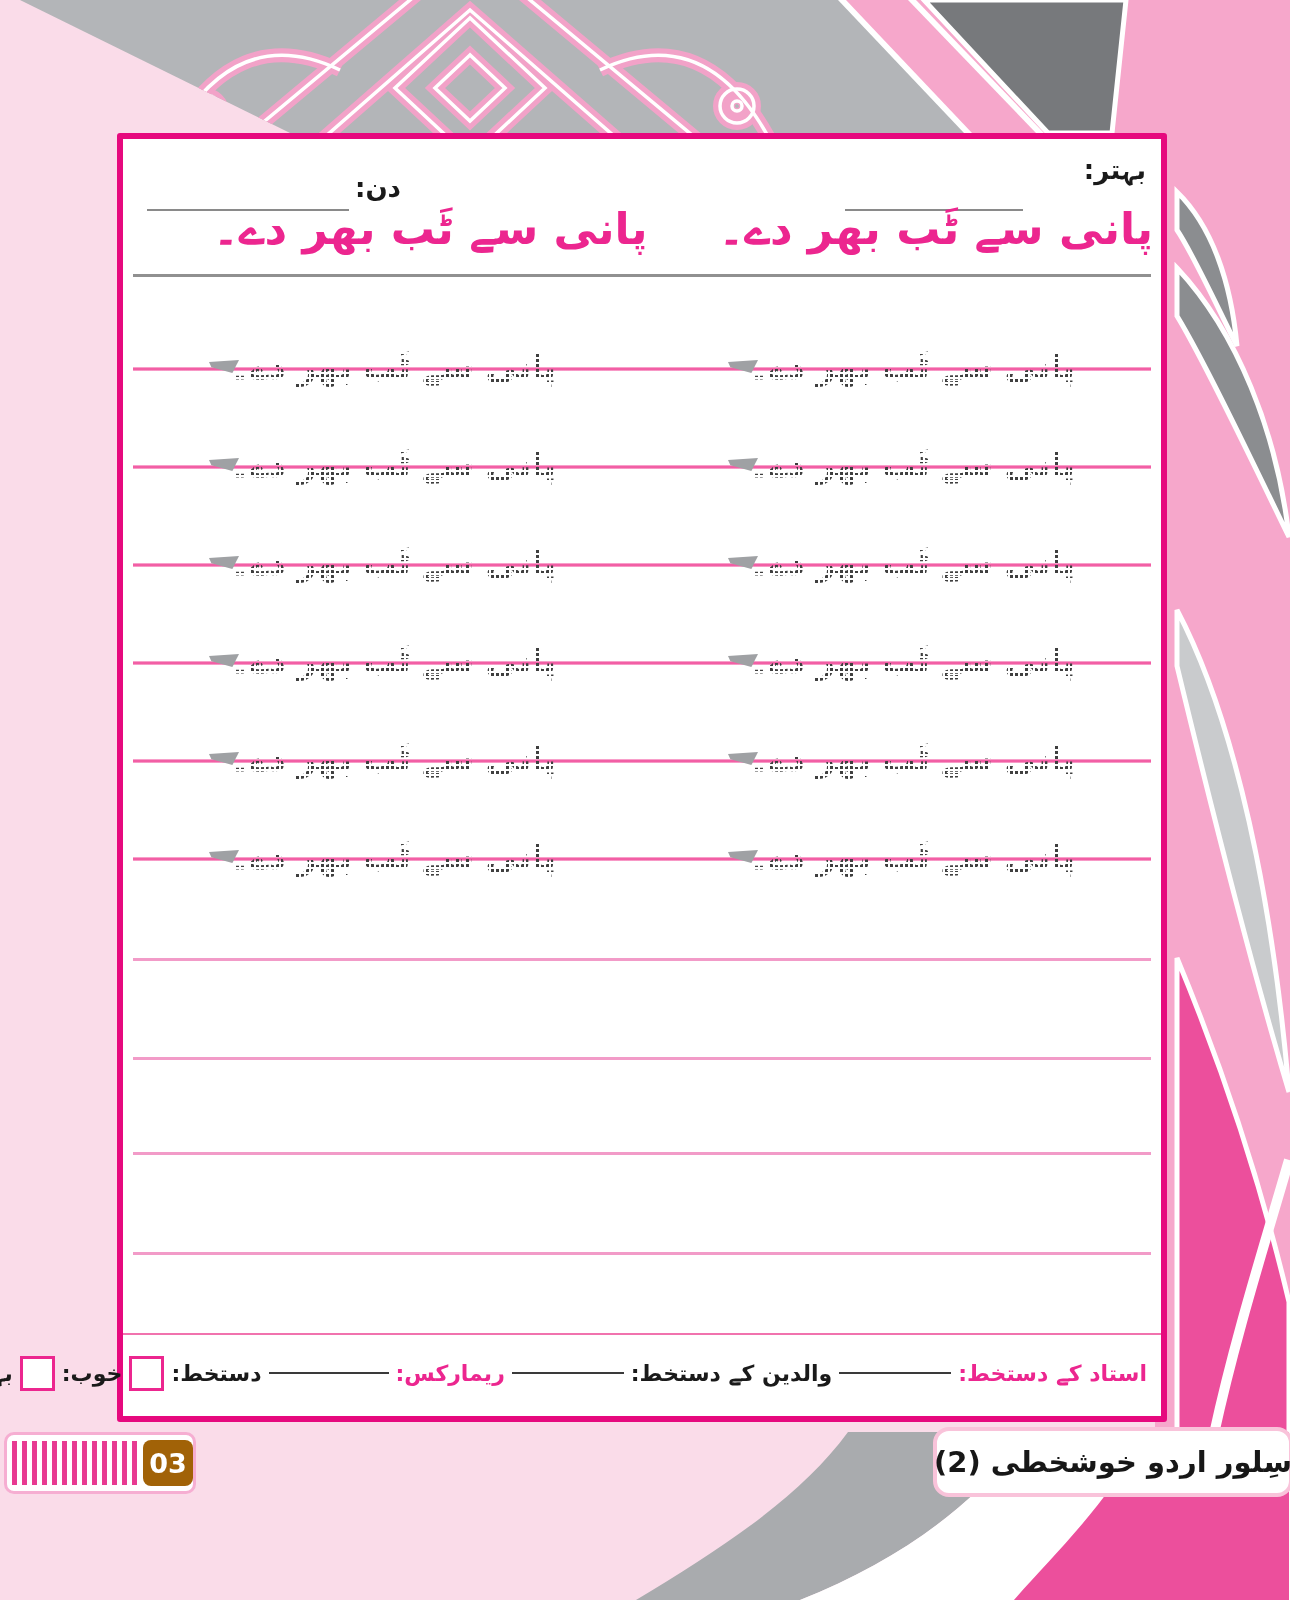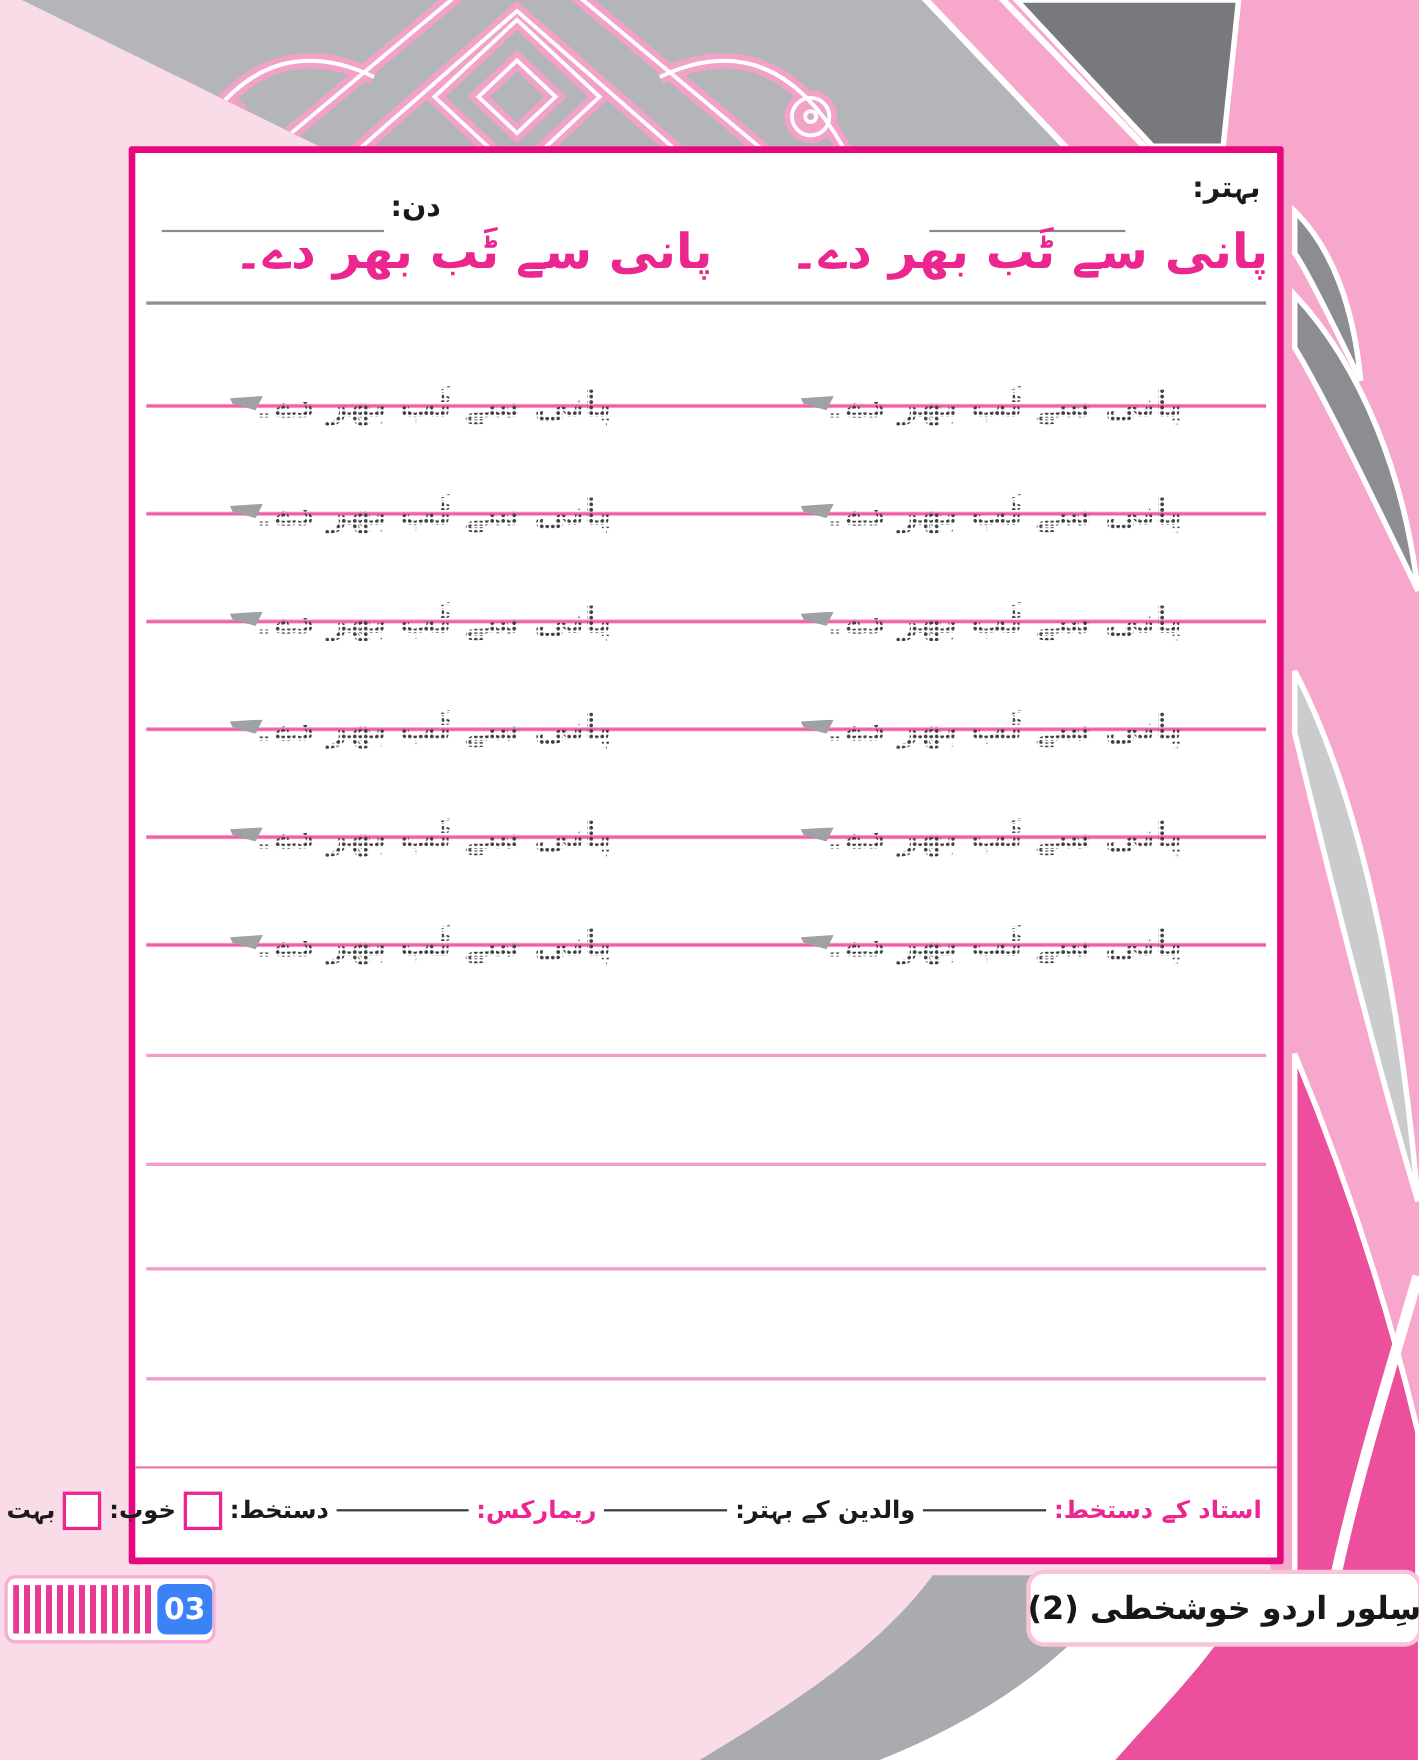--- a/index.html
+++ b/index.html
@@ -30,21 +30,21 @@
   .f-label{font-weight:700;font-size:22px;white-space:nowrap;color:#1a1a1a;}
   .f-label.pink{color:#ec268f;}
   .f-line{height:0;border-bottom:2px solid #3a3a3a;width:112px;flex:0 0 auto;}
   .checkbox{width:29px;height:29px;background:#fff;border:3px solid #ec268f;flex:0 0 auto;}
   
   #pageno-pill{position:absolute;left:4px;top:1432px;width:186px;height:56px;z-index:2;
                background:#fff;border:3px solid #f6aed2;border-radius:10px;
                display:flex;align-items:center;}
   #barcode{margin-left:5px;width:133px;height:44px;
            background:repeating-linear-gradient(90deg,#e83a92 0 5px,#ffffff 5px 10px);}
-  #pageno-badge{margin-left:3px;width:52px;height:46px;background:#3b82f6;border-radius:8px;
+  #pageno-badge{margin-left:3px;width:52px;height:46px;background:#a16207;border-radius:8px;
                 color:#fff;font-weight:700;font-size:27px;display:flex;align-items:center;justify-content:center;}
   #title-pill{position:absolute;left:933px;top:1427px;width:352px;height:62px;z-index:2;
               background:#fff;border:4px solid #f9c3da;border-radius:16px;
               display:flex;align-items:center;justify-content:center;}
   #title-pill span{font-weight:700;font-size:29px;color:#171717;white-space:nowrap;}
 </style>
 </head>
 <body>
 
 <div id="page">
@@ -156,21 +156,21 @@
 
     <div class="blank-line" style="top:819px;"></div>
     <div class="blank-line" style="top:918px;"></div>
     <div class="blank-line" style="top:1013px;"></div>
     <div class="blank-line" style="top:1113px;"></div>
 
     <div id="footer-divider"></div>
     <div id="footer">
       <span class="f-label pink u">استاد کے دستخط:</span>
       <span class="f-line"></span>
-      <span class="f-label u">والدین کے بہتر:</span>
+      <span class="f-label u">والدین کے دستخط:</span>
       <span class="f-line"></span>
       <span class="f-label pink u">ریمارکس:</span>
       <span class="f-line" style="width:120px;"></span>
       <span class="f-label u">دستخط:</span>
       <span class="checkbox"></span>
       <span class="f-label u">خوب:</span>
       <span class="checkbox"></span>
       <span class="f-label u">بہت خوب:</span>
 
     </div>

